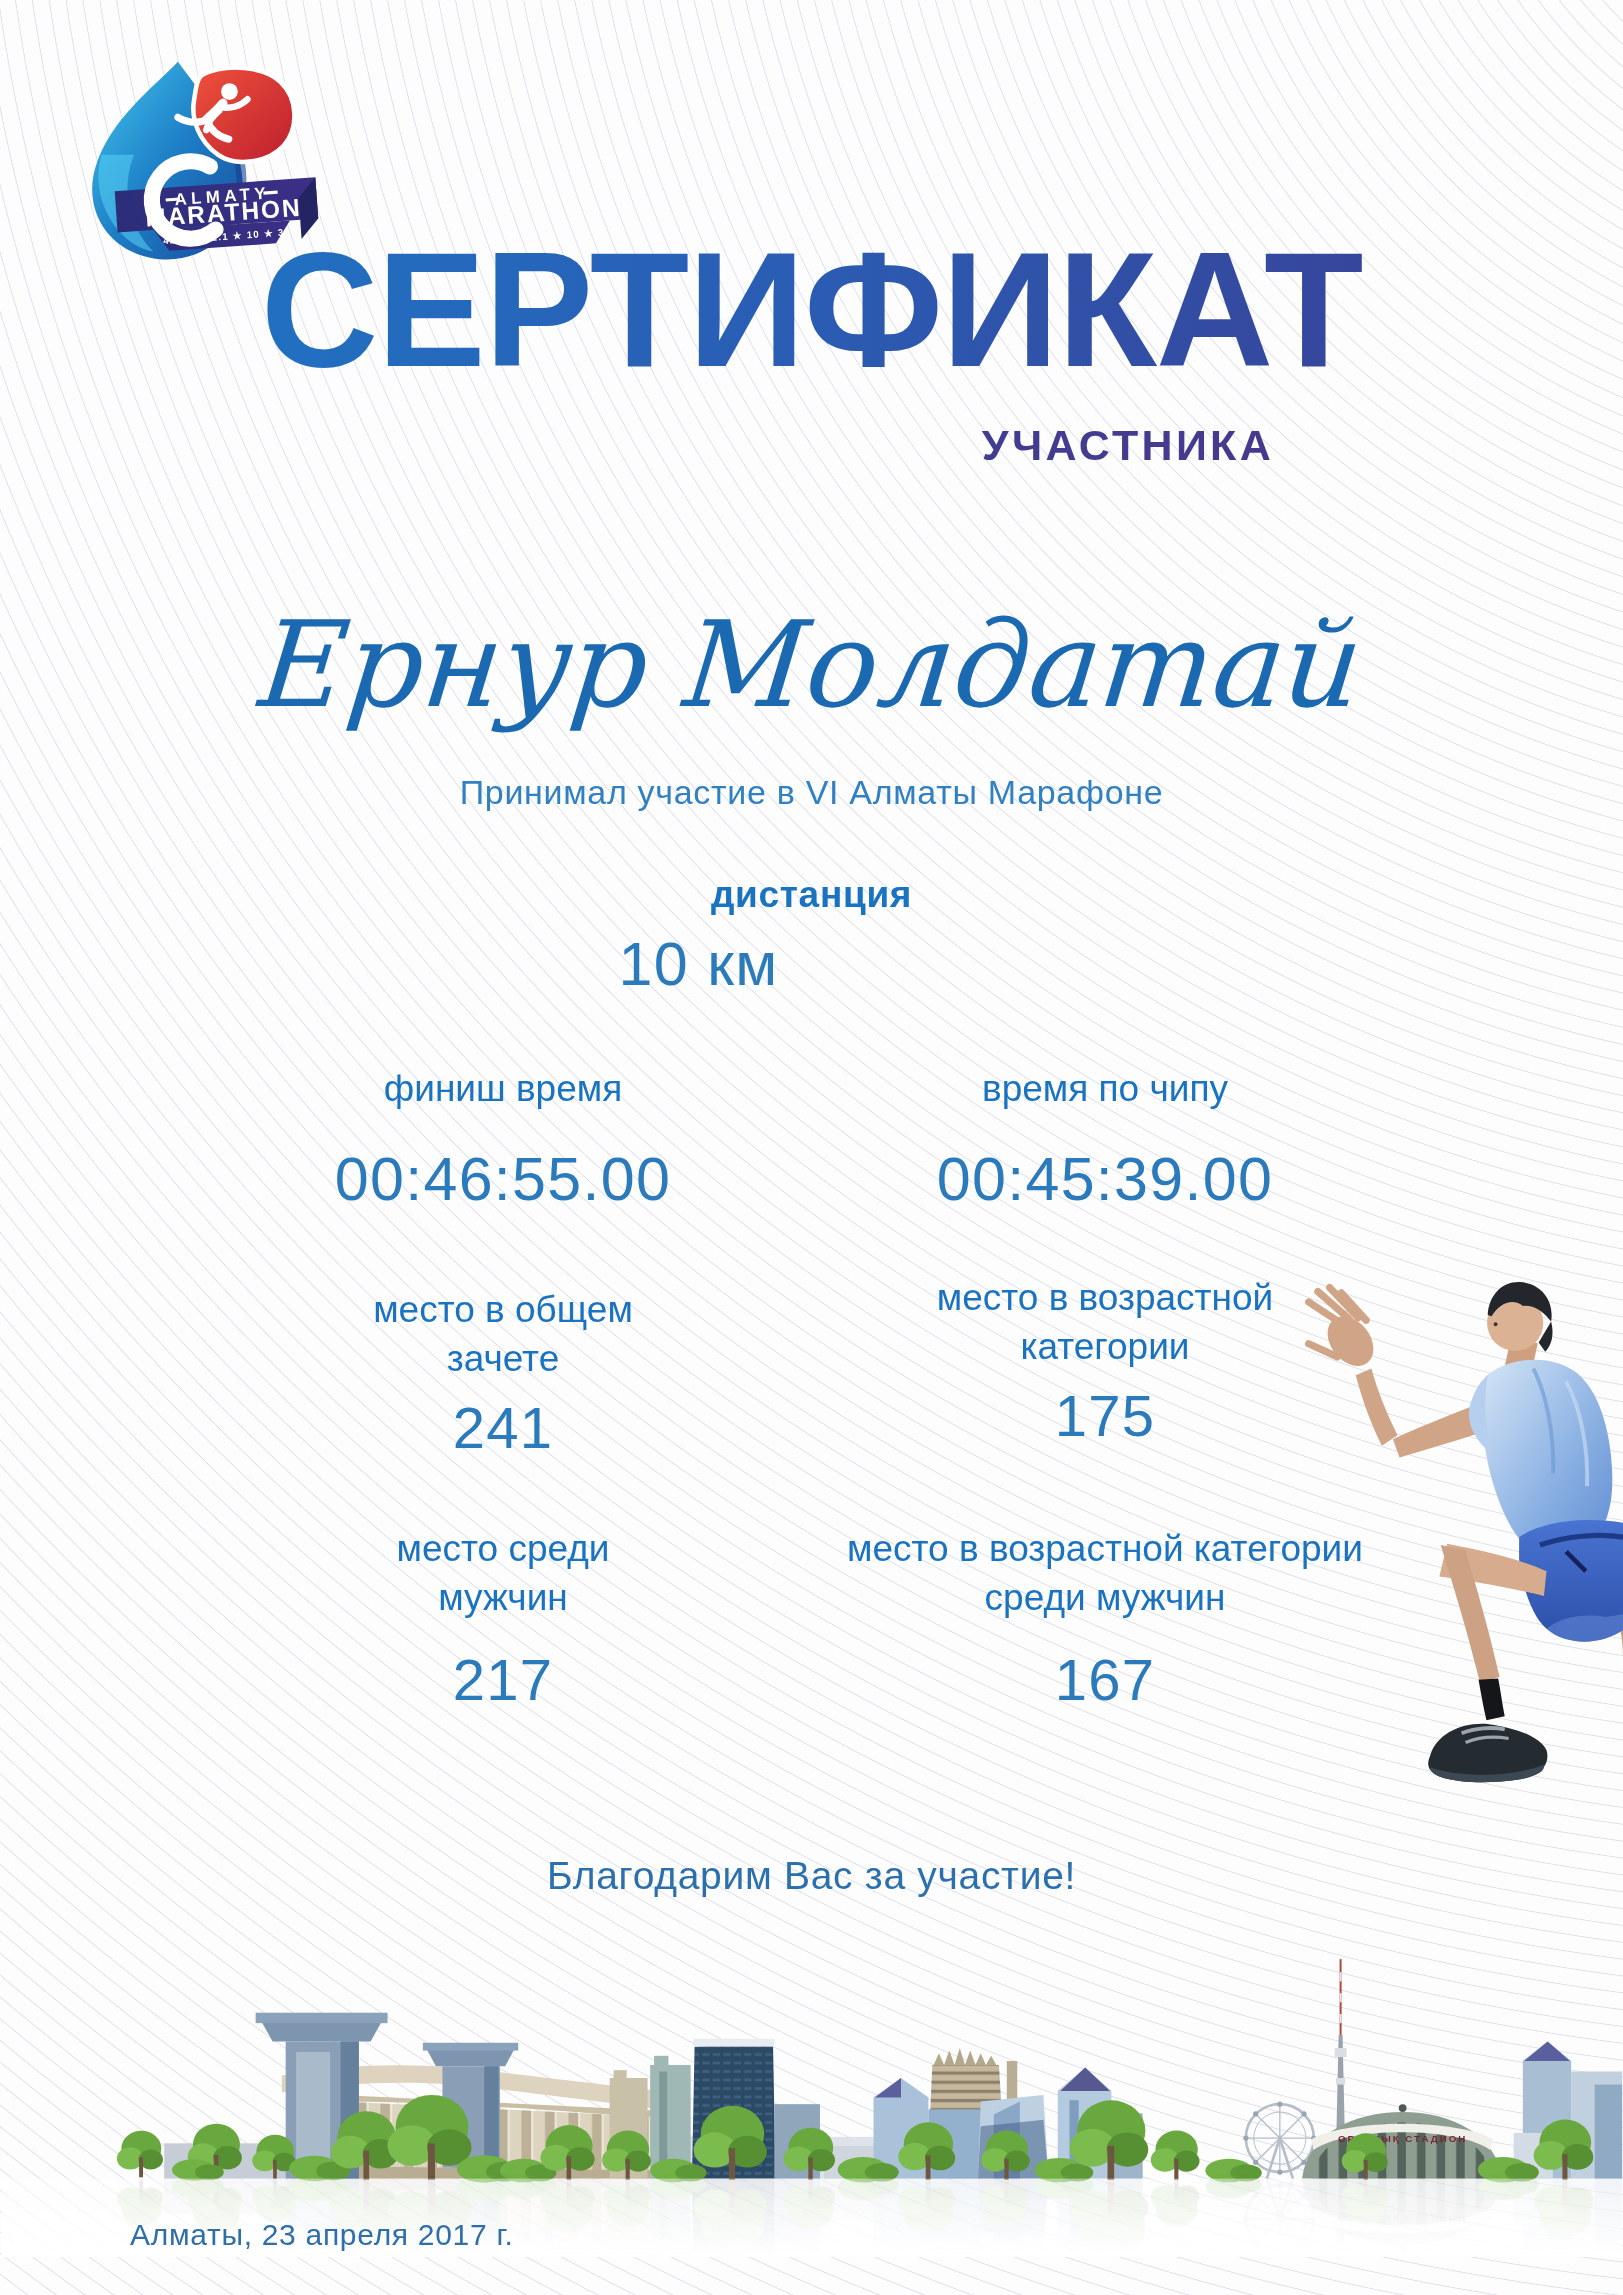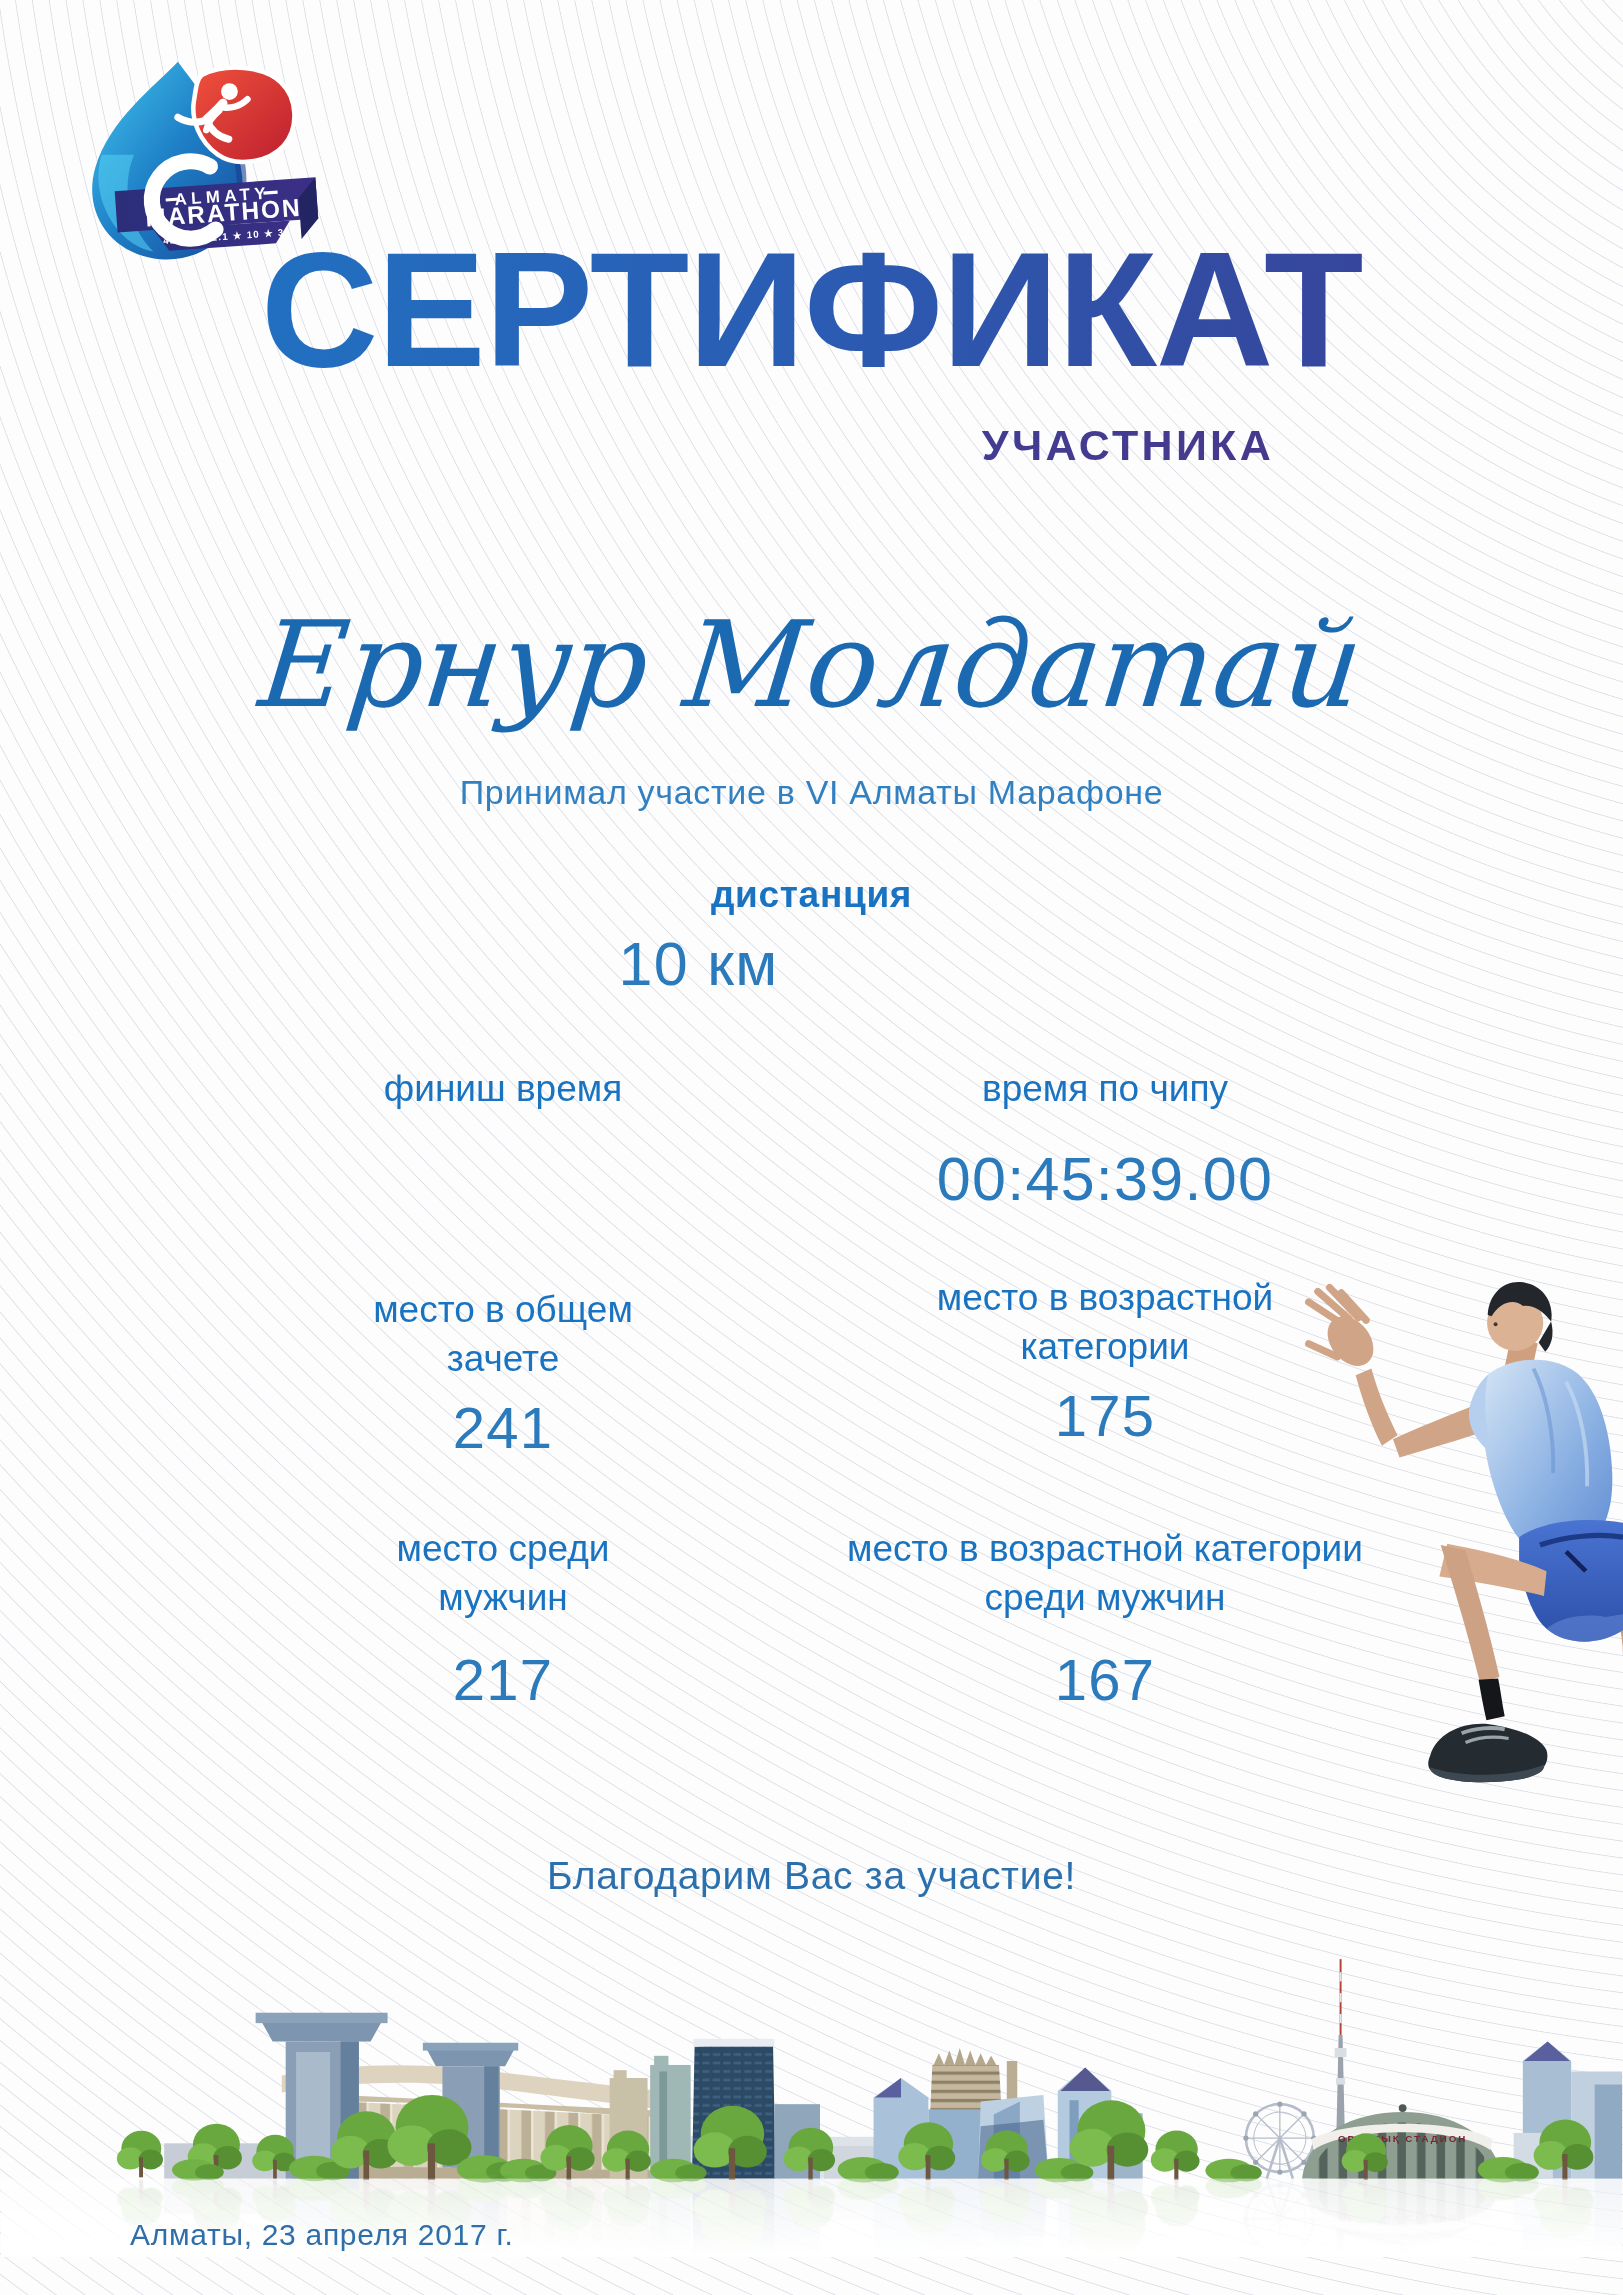--- a/index.html
+++ b/index.html
@@ -121,20 +121,21 @@
   <div class="abs sub-title">УЧАСТНИКА</div>
 
   <div class="abs p-name"><span>Ернур Молдатай</span></div>
   <div class="abs participation">Принимал участие в VI Алматы Марафоне</div>
 
   <div class="abs dist-label">дистанция</div>
   <div class="abs dist-value">10 км</div>
 
   <div class="stat colL row1" id="stat0">
     <div class="stat-label">финиш время</div>
+    <div class="stat-value">00:46:55.00</div>
   </div>
   <div class="stat colR row1" id="stat1">
     <div class="stat-label">время по чипу</div>
     <div class="stat-value">00:45:39.00</div>
   </div>
   <div class="stat colL row2" id="stat2">
     <div class="stat-label">место в общем зачете</div>
     <div class="stat-value">241</div>
   </div>
   <div class="stat colR row2" id="stat3">

